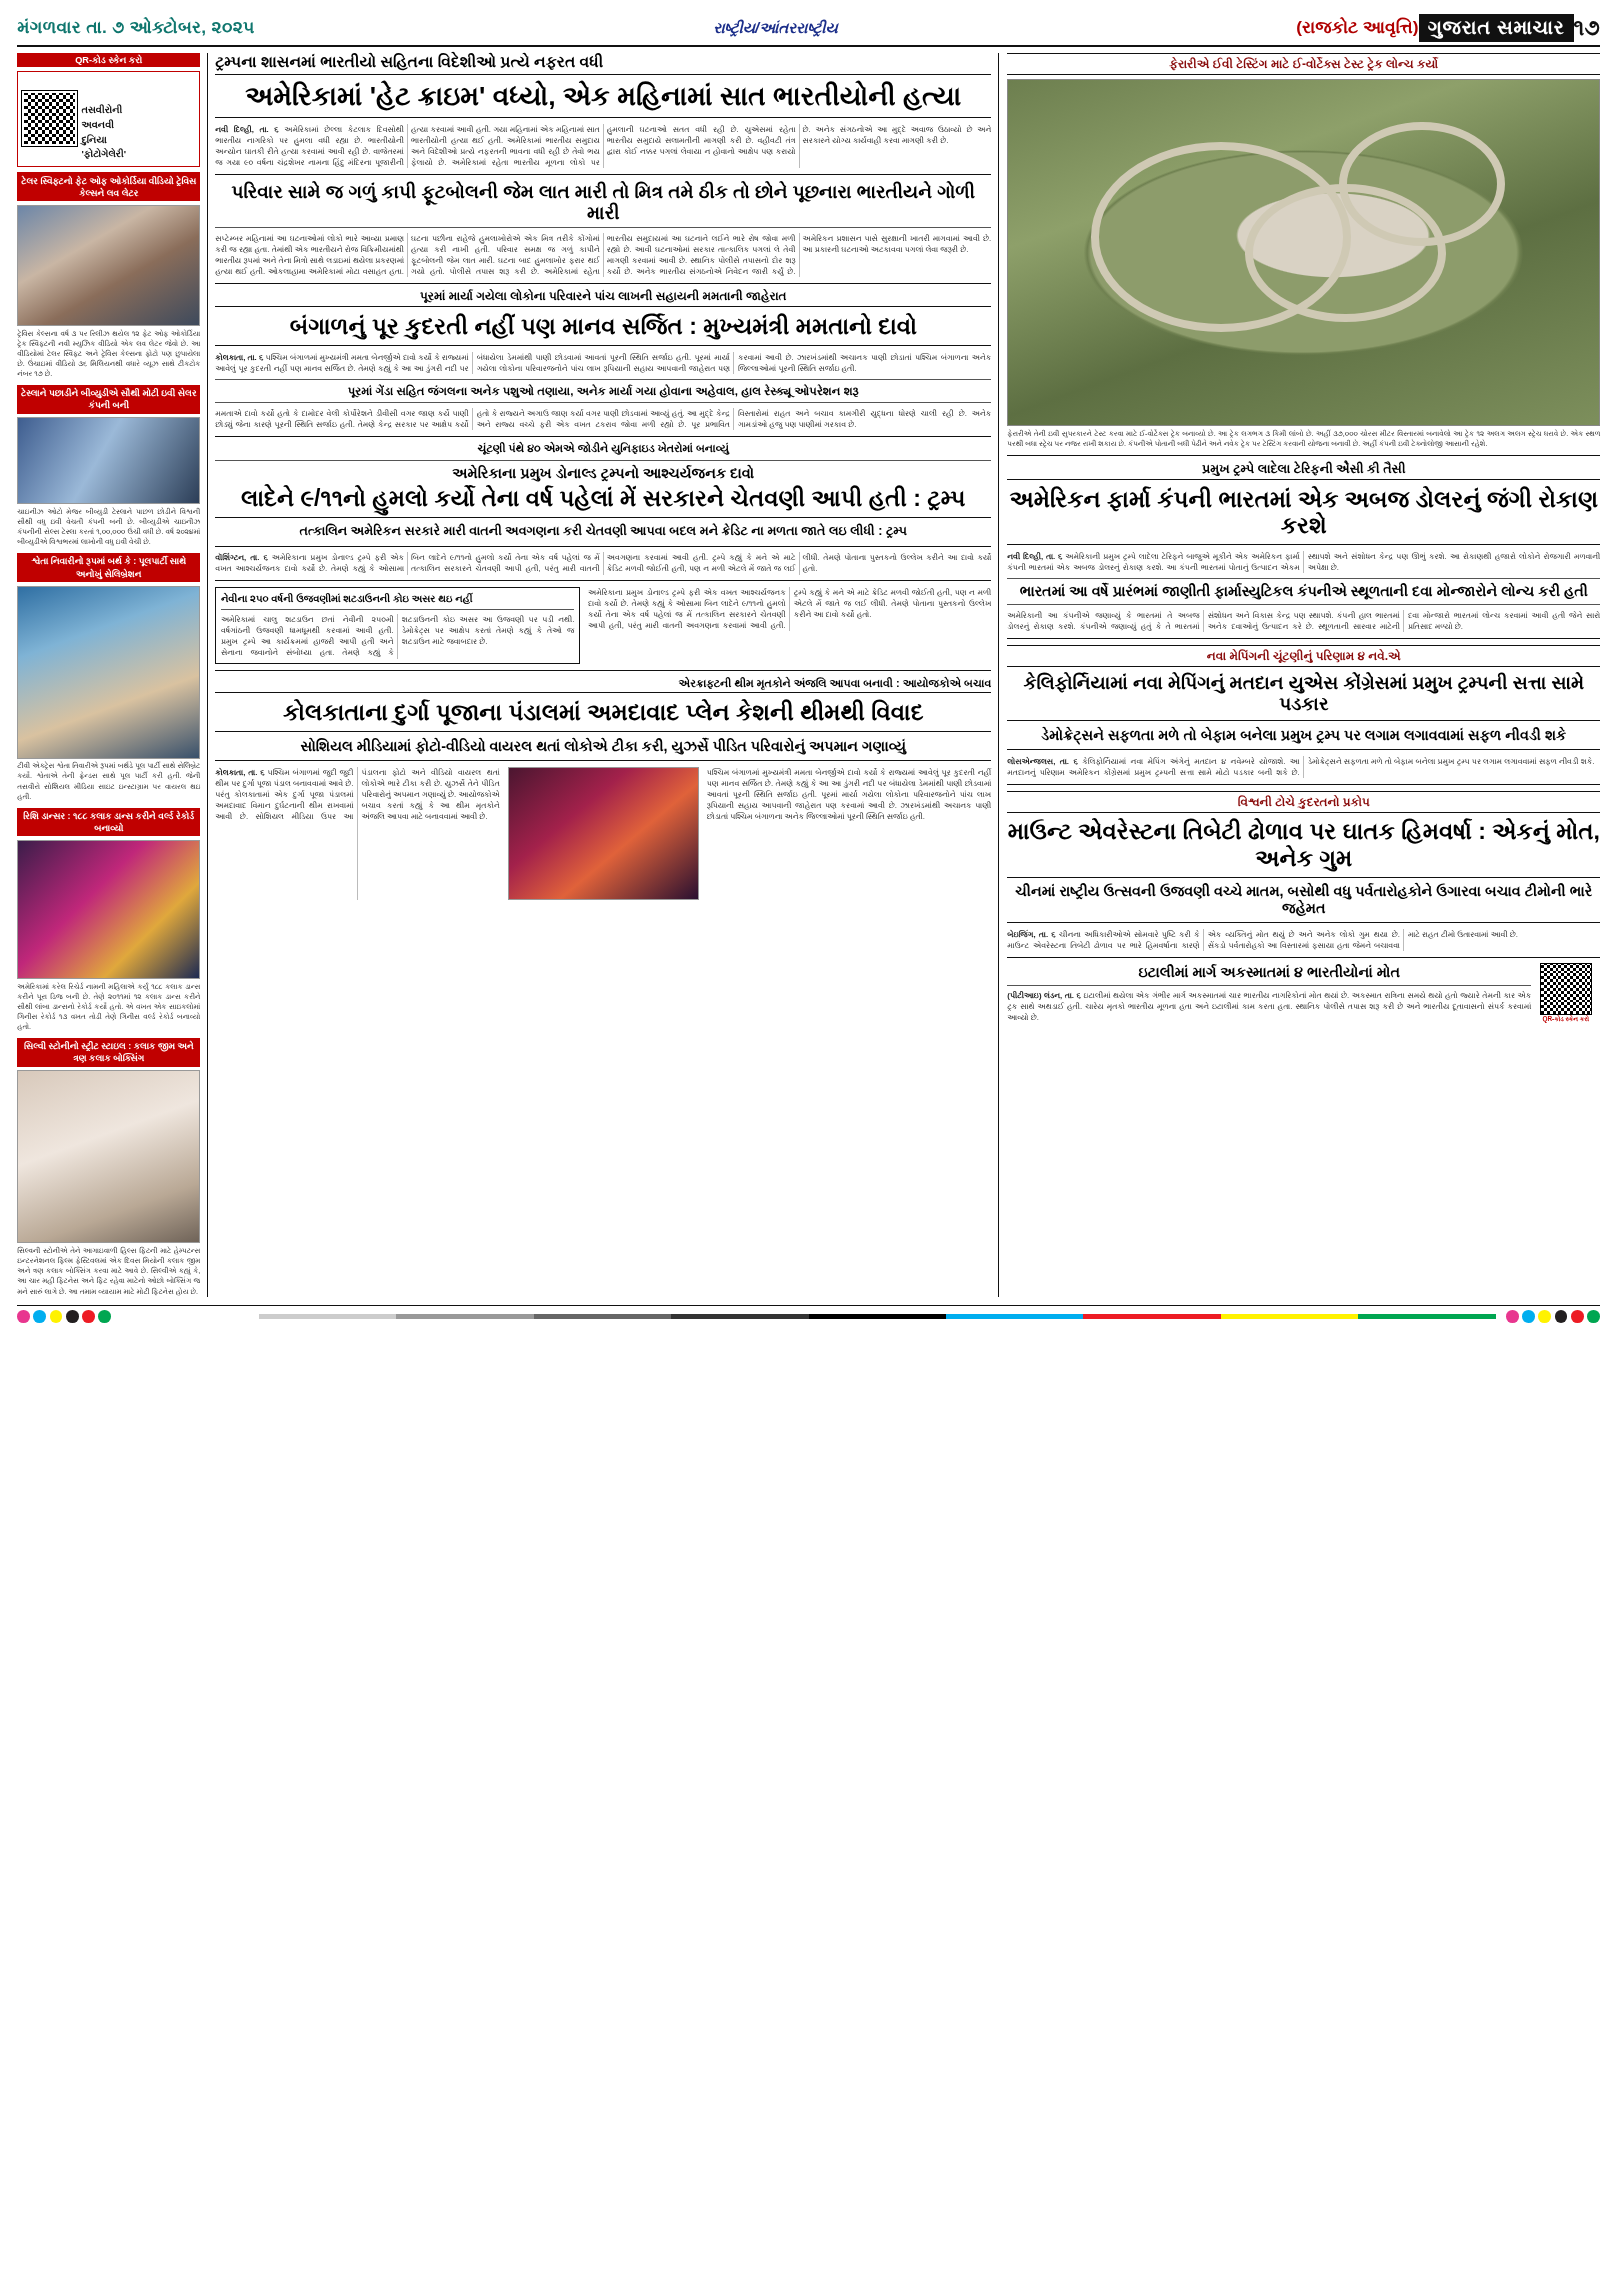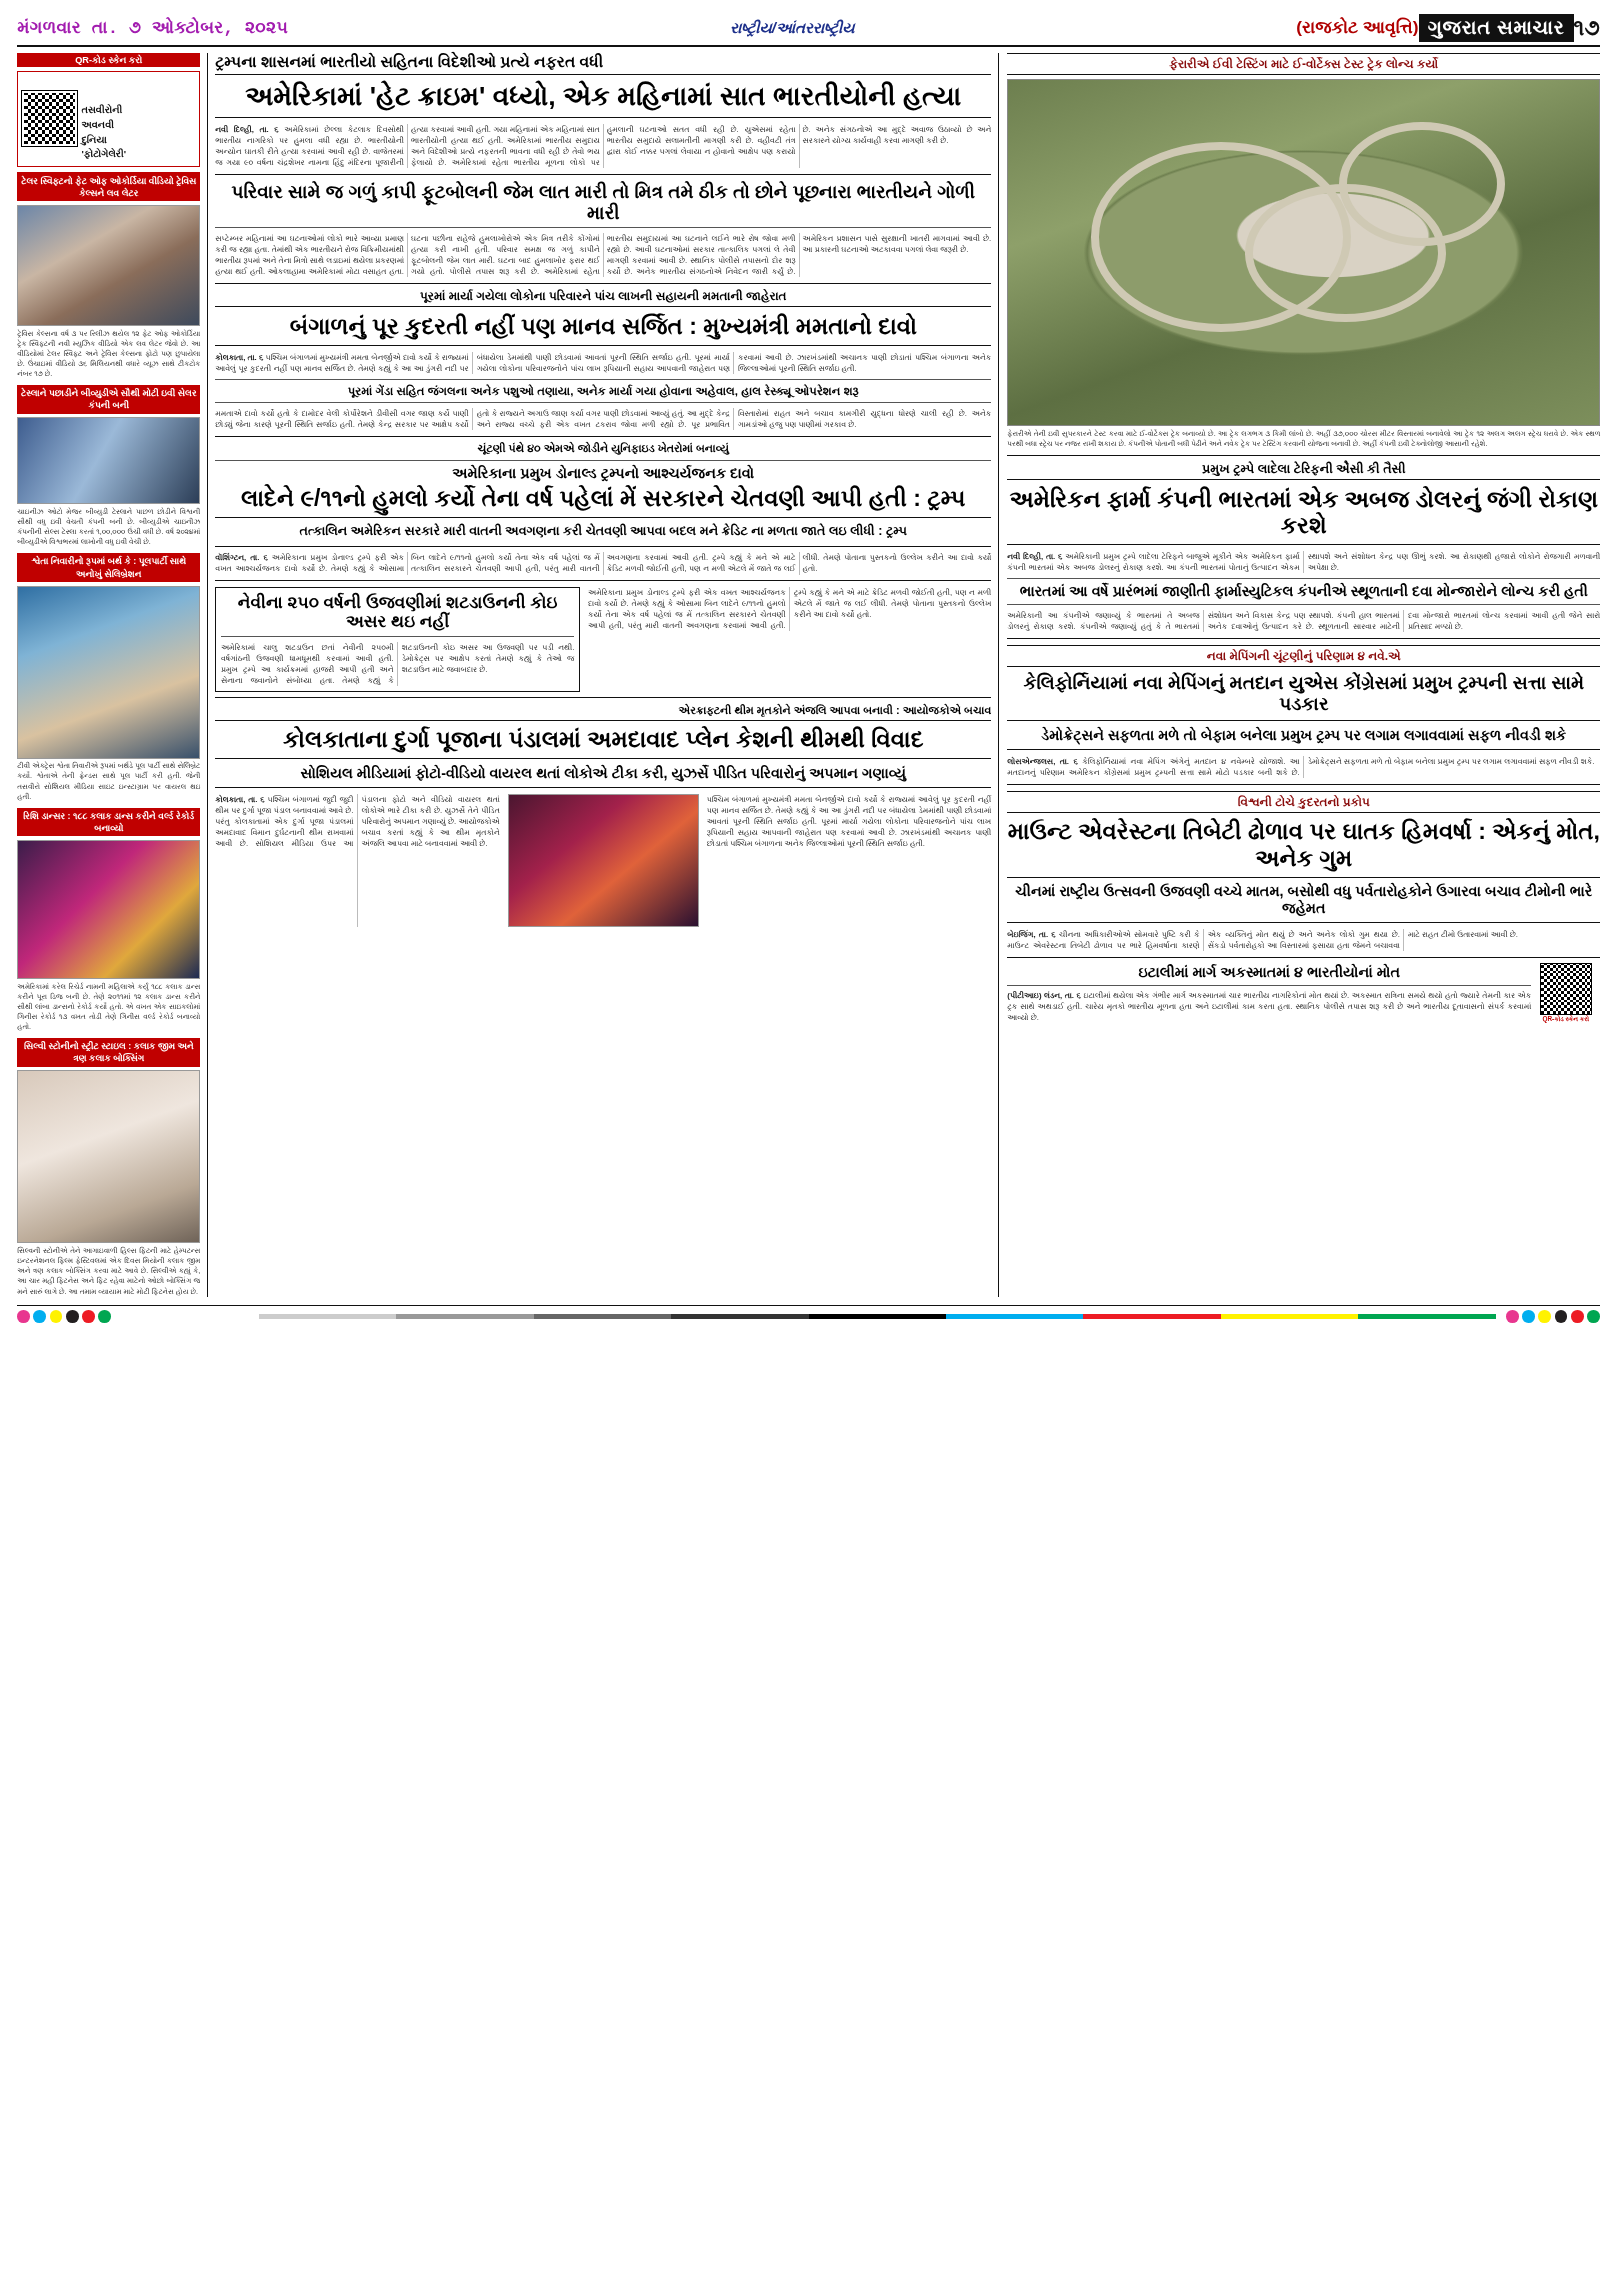--- a/index.html
+++ b/index.html
@@ -17,21 +17,21 @@
     position: relative;
   }
   
   .masthead {
     display: flex;
     align-items: center;
     justify-content: space-between;
     border-bottom: 2.9px solid #111;
     padding-bottom: 3.5px;
   }
-  .mh-left { font-size: 17.3px; font-weight: bold; color: #a21caf; letter-spacing: 0.3px; font-family: Liberation Mono, monospace; }
+  .mh-left { font-size: 17.3px; font-weight: bold; color: #0f766e; letter-spacing: 0.3px; }
   .mh-center { font-size: 15px; font-weight: bold; color: #1c2f8a; font-style: italic; }
   .mh-right { display:flex; align-items:center; gap:0; }
   .mh-edition { font-size: 17.3px; font-weight: bold; color:#b00000; }
   .mh-logo {
     font-size: 19.6px; font-weight: bold; color:#fff; background:#111;
     padding: 2.3px 9.2px; letter-spacing: 0.6px;
   }
   .mh-page { font-size: 22px; font-weight: bold; }
 
   
@@ -256,21 +256,21 @@
         <div class="rule"></div>
         <div class="body-text cols4">
           <span class="dateline">વૉશિંગ્ટન, તા. ૬</span>
           <span>અમેરિકાના પ્રમુખ ડોનાલ્ડ ટ્રમ્પે ફરી એક વખત આશ્ચર્યજનક દાવો કર્યો છે. તેમણે કહ્યું કે ઓસામા બિન લાદેને ૯/૧૧નો હુમલો કર્યો તેના એક વર્ષ પહેલાં જ મેં તત્કાલિન સરકારને ચેતવણી આપી હતી, પરંતુ મારી વાતની અવગણના કરવામાં આવી હતી. ટ્રમ્પે કહ્યું કે મને એ માટે ક્રેડિટ મળવી જોઈતી હતી, પણ ન મળી એટલે મેં જાતે જ લઈ લીધી. તેમણે પોતાના પુસ્તકનો ઉલ્લેખ કરીને આ દાવો કર્યો હતો.</span>
         </div>
       </div>
 
       <div class="rule"></div>
 
       <div class="box-border" style="width:47%; float:left; margin-right:8px;">
-        <div class="hl" style="font-size:17px;text-align:center;">નેવીના ૨૫૦ વર્ષની ઉજવણીમાં શટડાઉનની કોઇ અસર થઇ નહીં</div>
+        <div class="hl" style="font-size:10px;text-align:left;">નેવીના ૨૫૦ વર્ષની ઉજવણીમાં શટડાઉનની કોઇ અસર થઇ નહીં</div>
         <div class="rule-thin"></div>
         <div class="body-text cols2">અમેરિકામાં ચાલુ શટડાઉન છતાં નેવીની ૨૫૦મી વર્ષગાંઠની ઉજવણી ધામધૂમથી કરવામાં આવી હતી. પ્રમુખ ટ્રમ્પે આ કાર્યક્રમમાં હાજરી આપી હતી અને સેનાના જવાનોને સંબોધ્યા હતા. તેમણે કહ્યું કે શટડાઉનની કોઇ અસર આ ઉજવણી પર પડી નથી. ડેમોક્રેટ્સ પર આક્ષેપ કરતાં તેમણે કહ્યું કે તેઓ જ શટડાઉન માટે જવાબદાર છે.</div>
       </div>
       <div class="body-text cols2" style="overflow:hidden">અમેરિકાના પ્રમુખ ડોનાલ્ડ ટ્રમ્પે ફરી એક વખત આશ્ચર્યજનક દાવો કર્યો છે. તેમણે કહ્યું કે ઓસામા બિન લાદેને ૯/૧૧નો હુમલો કર્યો તેના એક વર્ષ પહેલાં જ મેં તત્કાલિન સરકારને ચેતવણી આપી હતી, પરંતુ મારી વાતની અવગણના કરવામાં આવી હતી. ટ્રમ્પે કહ્યું કે મને એ માટે ક્રેડિટ મળવી જોઈતી હતી, પણ ન મળી એટલે મેં જાતે જ લઈ લીધી. તેમણે પોતાના પુસ્તકનો ઉલ્લેખ કરીને આ દાવો કર્યો હતો.</div>
       <div style="clear:both"></div>
 
       <div class="rule"></div>
 
       <div>
         <div class="hl" style="font-size:11px;text-align:right;border-bottom:1.2px solid #111;padding-bottom:2.9px;">એરક્રાફ્ટની થીમ મૃતકોને અંજલિ આપવા બનાવી : આયોજકોએ બચાવ</div>

